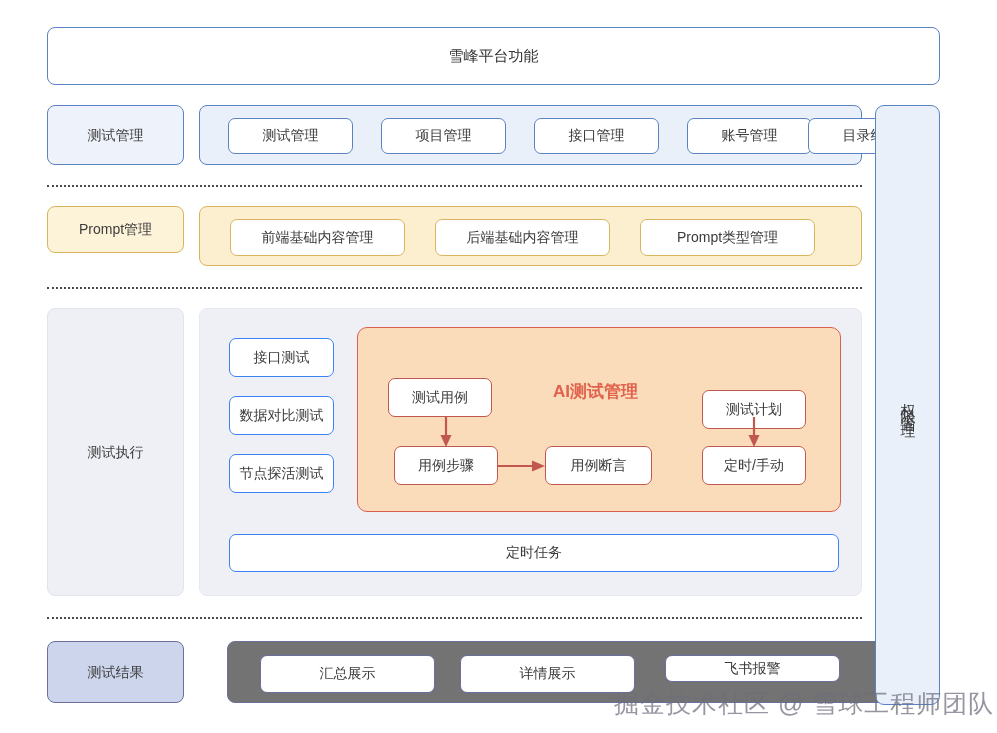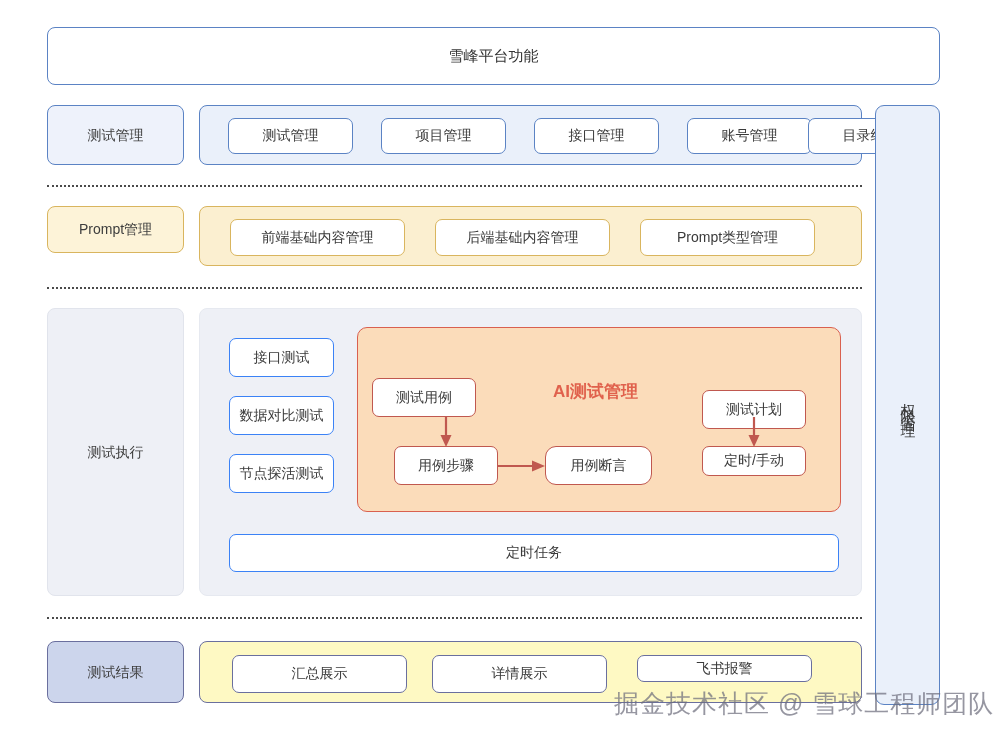--- a/index.html
+++ b/index.html
@@ -82,22 +82,23 @@
   }
   .strip-gold {
     background: #fbefd0;
     border: 1.5px solid #d9b55e;
   }
   .strip-gray {
     background: #eef0f6;
     border: 1px solid #e6e9f0;
   }
   .strip-violet {
-    background: #fef9c3;
+    background: #737373;
     border: 1.5px solid #6a6f9e;
+    margin-left: 28px;
   }
 
   
   .card {
     position: absolute;
     box-sizing: border-box;
     display: flex;
     align-items: center;
     justify-content: center;
     text-align: center;
@@ -213,25 +214,25 @@
     <div class="card card-gray" style="left:29px; top:29px; width:105px; height:39px;">接口测试</div>
     <div class="card card-gray" style="left:29px; top:87px; width:105px; height:39px;">数据对比测试</div>
     <div class="card card-gray" style="left:29px; top:145px; width:105px; height:39px;">节点探活测试</div>
 
     <div class="card card-gray" style="left:29px; top:225px; width:610px; height:38px;">定时任务</div>
   </div>
 
   <div class="ai-region"></div>
   <div class="ai-title">AI测试管理</div>
 
-  <div class="card card-red" style="left:372px; top:378px; width:104px; height:39px;">测试用例</div>
+  <div class="card card-red" style="left:388px; top:378px; width:104px; height:39px;">测试用例</div>
   <div class="card card-red" style="left:394px; top:446px; width:104px; height:39px;">用例步骤</div>
-  <div class="card card-red" style="left:545px; top:446px; width:107px; height:39px;border-radius:11px;">用例断言</div>
+  <div class="card card-red" style="left:545px; top:446px; width:107px; height:39px;">用例断言</div>
   <div class="card card-red" style="left:702px; top:390px; width:104px; height:39px;">测试计划</div>
-  <div class="card card-red" style="left:702px; top:446px; width:104px; height:30px;">定时/手动</div>
+  <div class="card card-red" style="left:702px; top:446px; width:104px; height:39px;">定时/手动</div>
 
   <svg class="arrow-svg" style="left:430px; top:415px;" width="32" height="34">
     <line x1="16" y1="2" x2="16" y2="22" stroke="#c0584f" stroke-width="2.2"></line>
     <polygon points="16,32 10.5,20 21.5,20" fill="#c0584f"></polygon>
   </svg>
 
   <svg class="arrow-svg" style="left:496px; top:450px;" width="52" height="32">
     <line x1="2" y1="16" x2="36" y2="16" stroke="#c0584f" stroke-width="2.2"></line>
     <polygon points="49,16 36,10.5 36,21.5" fill="#c0584f"></polygon>
   </svg>

